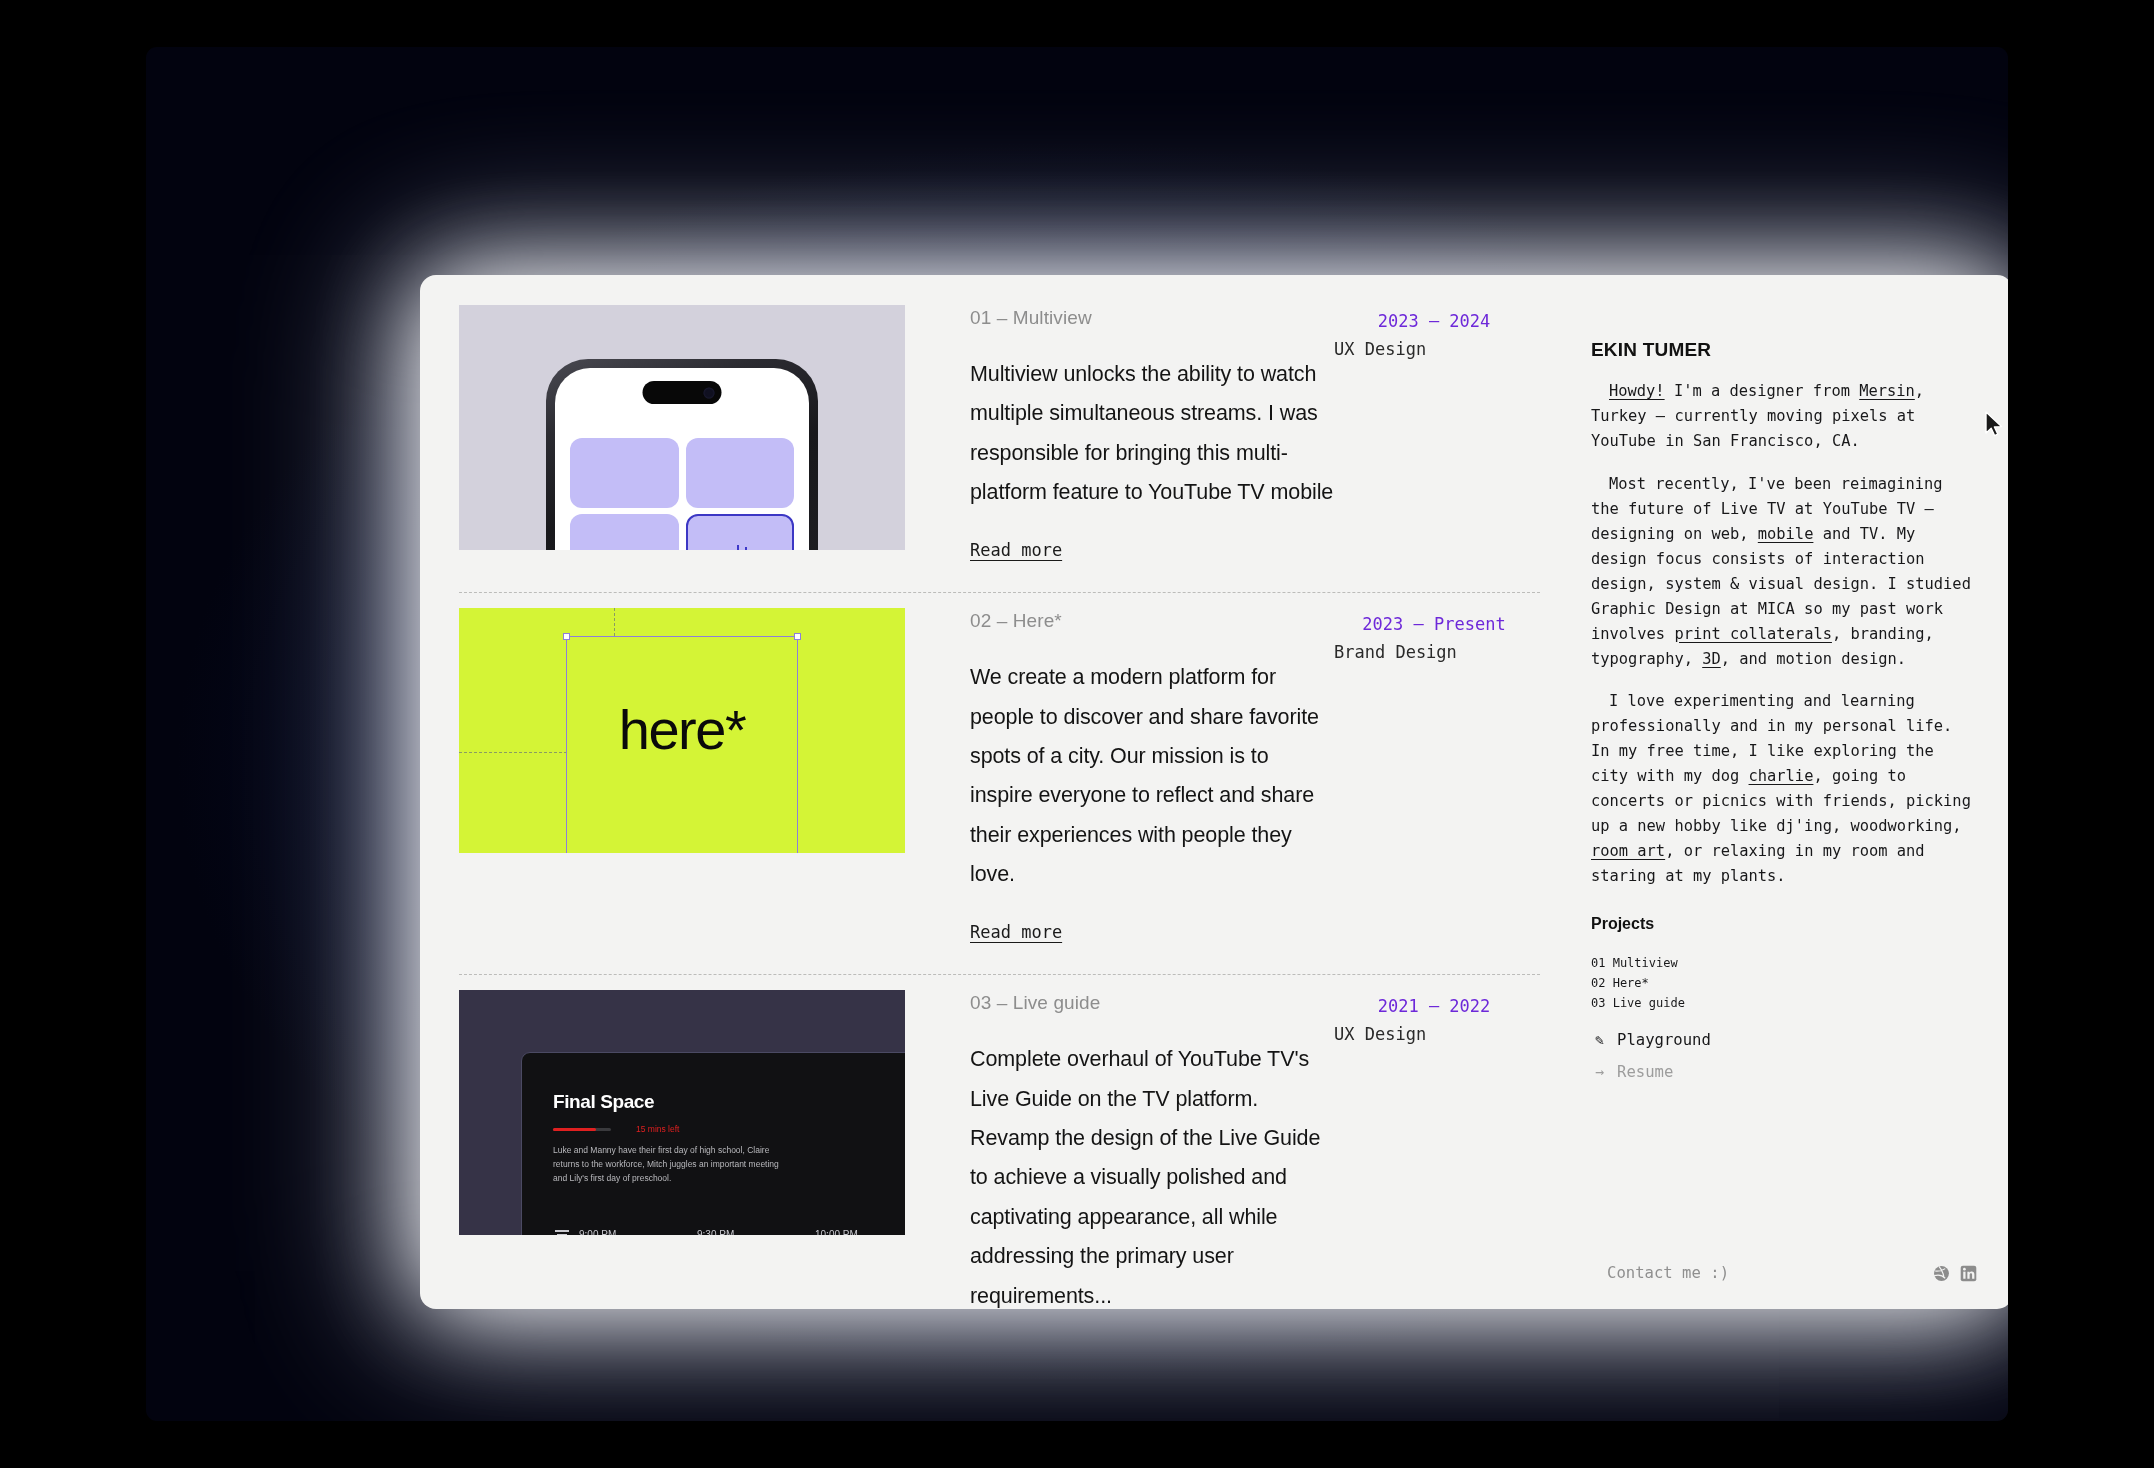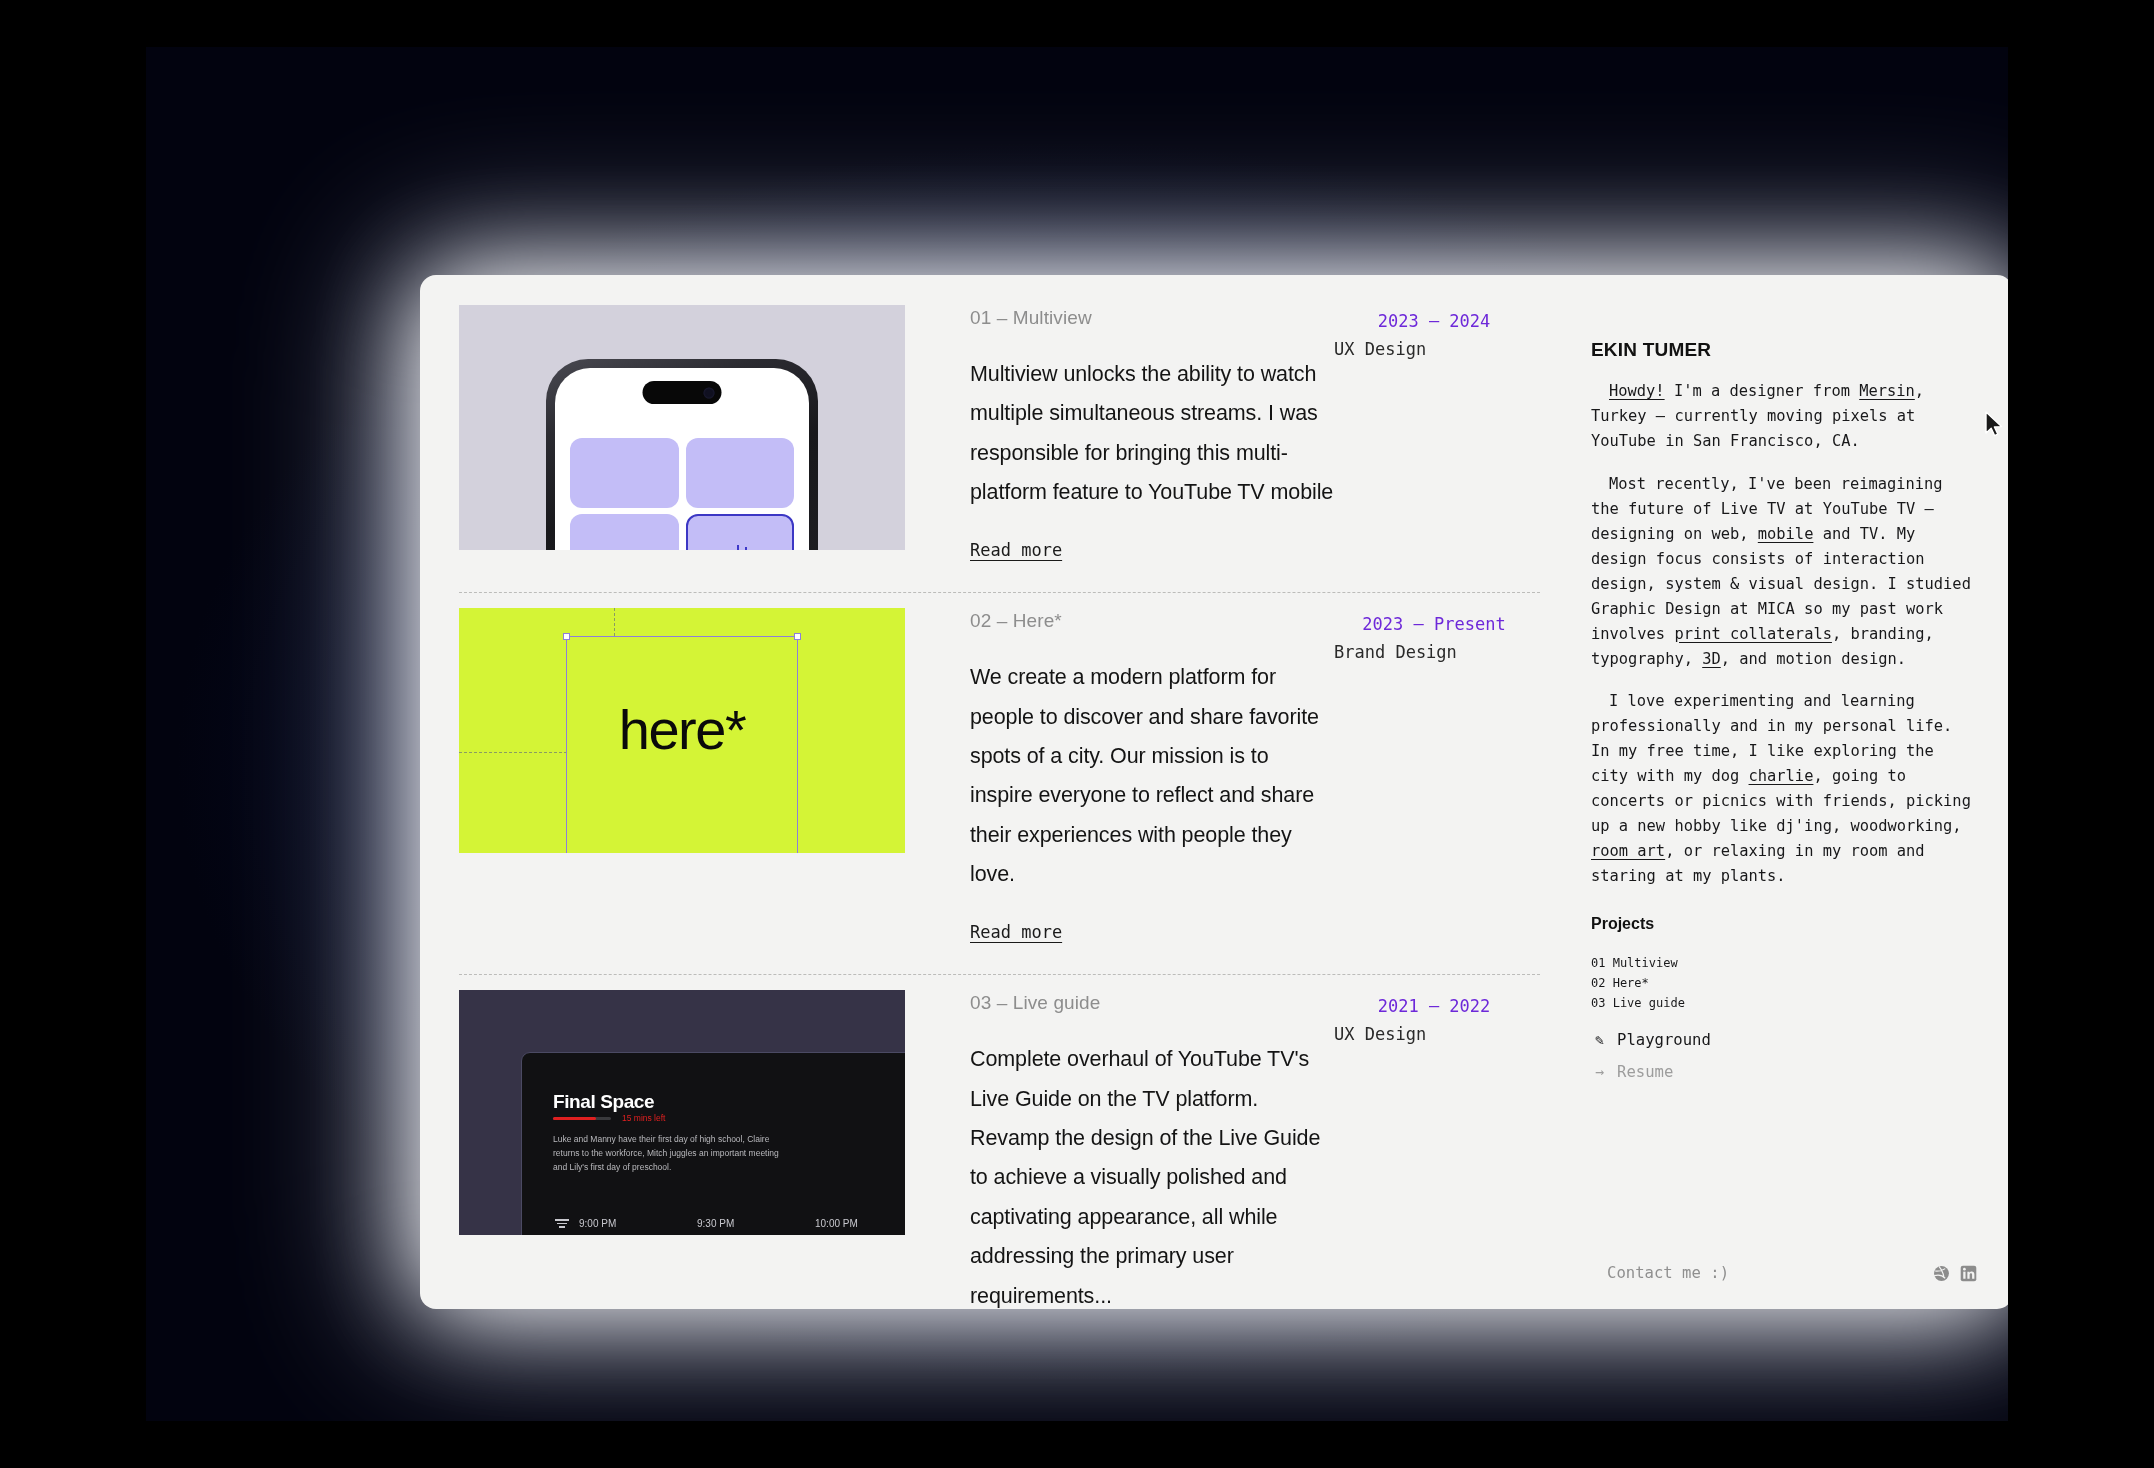--- a/index.html
+++ b/index.html
@@ -21,20 +21,21 @@
   }
 
   #browser-panel {
     position: absolute;
     left: 146px;
     top: 47px;
     width: 1862px;
     height: 1374px;
     background: radial-gradient(ellipse 900px 620px at 50% 52%, #131a38 0%, #0b1030 42%, #050a22 70%, #02030f 100%);
     overflow: hidden;
+    border-radius: 11px;
   }
 
   
   #glow {
     position: absolute;
     left: 270px;
     top: 225px;
     width: 1600px;
     height: 1040px;
     border-radius: 60px;
@@ -278,21 +279,22 @@
     padding: 38px 0 0 31px;
     overflow:hidden;
   }
   .tv-title {
     font-size: 19px;
     font-weight: 700;
     color: #ffffff;
     letter-spacing: -0.4px;
   }
   .tv-progress {
-    display:flex; align-items:center; gap:11px;
+    margin-top: 11px;
+    display:flex; align-items:center; gap:25px;
   }
   .tv-bar {
     width: 58px; height: 3px; background:#3a3a3d; border-radius:2px;
     position:relative;
   }
   .tv-bar > span {
     position:absolute; left:0; top:0; bottom:0;
     width: 74%;
     background:#e02020; border-radius:2px;
   }

